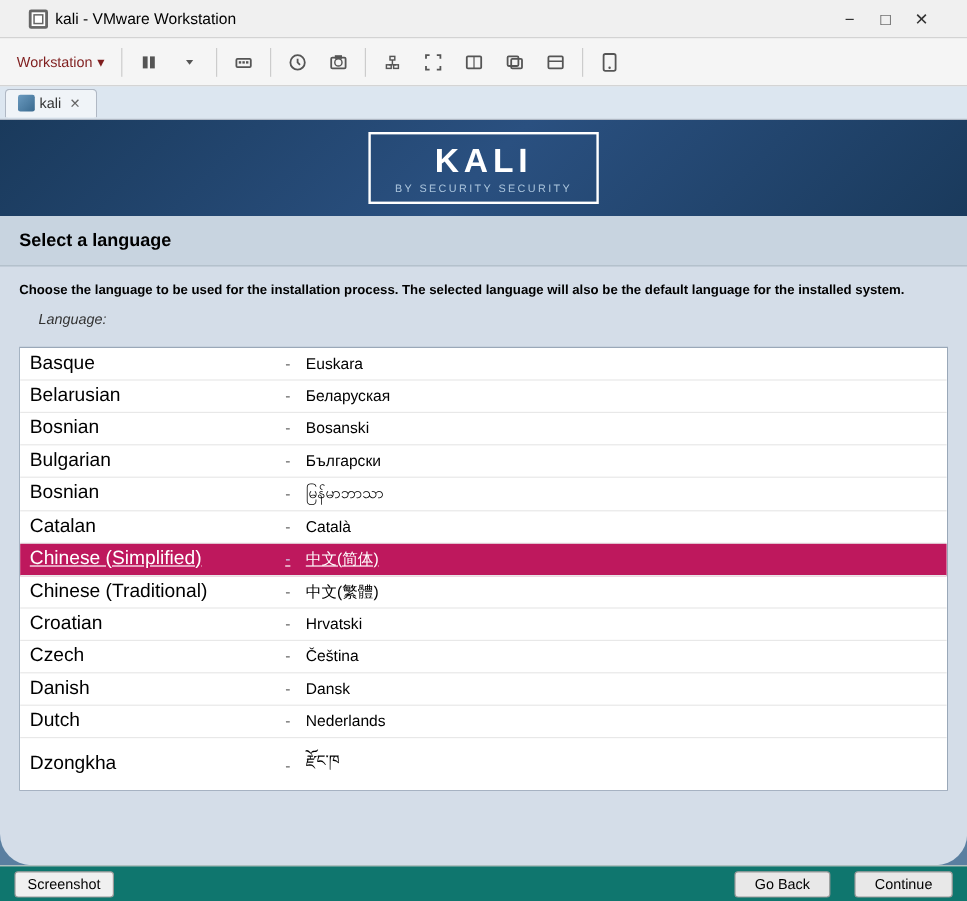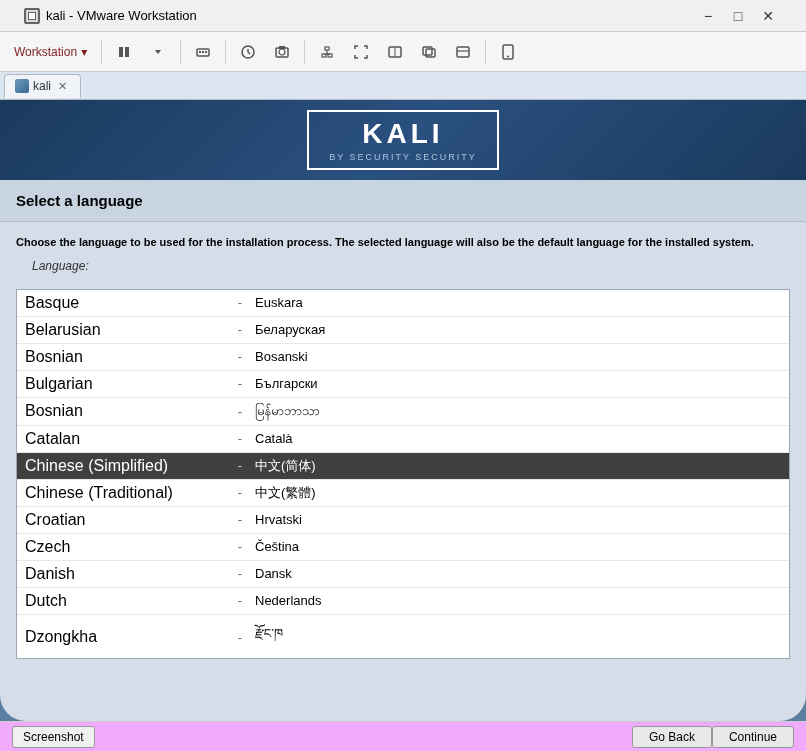--- a/index.html
+++ b/index.html
@@ -84,38 +84,38 @@
       height: 370px;
       overflow-y: scroll;
       background: white;
       position: relative;
     }
     .lang-row {
       display: grid; grid-template-columns: 200px 30px 1fr;
       padding: 4px 8px; cursor: pointer; border-bottom: 1px solid #e8e8e8;
       align-items: center;
     }
-    .lang-row.selected { background: #404040; color: white; }
+    .lang-row.selected { background: #be185d; color: white; text-decoration: underline; }
     .lang-name { font-size: 16px; }
     .lang-dash { text-align: center; color: #666; font-size: 13px; }
     .lang-row.selected .lang-dash { color: #cce; }
     .lang-native { font-size: 13px; }
 
     
     #footer {
       display: flex; align-items: center; justify-content: space-between;
-      height: 30px; background: #f0abfc; padding: 0 12px;
+      height: 30px; background: #0f766e; padding: 0 12px;
       border-top: 1px solid #ccc;
     }
     #footer-left { display: flex; gap: 8px; align-items: center; }
     #screenshot-btn {
       padding: 3px 10px; font-size: 12px; background: #f0f0f0;
       border: 1px solid #999; border-radius: 3px; cursor: pointer;
     }
-    #footer-right { display: flex; gap: 0; }
+    #footer-right { display: flex; gap: 20px; }
     .footer-nav-btn {
       padding: 3px 16px; font-size: 12px; background: #e8e8e8;
       border: 1px solid #999; border-radius: 3px; cursor: pointer;
     }
 
     
     #lang-list-container::-webkit-scrollbar { width: 16px; }
     #lang-list-container::-webkit-scrollbar-track { background: #f0f0f0; border-left: 1px solid #ccc; }
     #lang-list-container::-webkit-scrollbar-thumb { background: #b0b0b0; border: 1px solid #999; }
     #lang-list-container::-webkit-scrollbar-button { background: #e0e0e0; height: 16px; border: 1px solid #999; display: block; }

